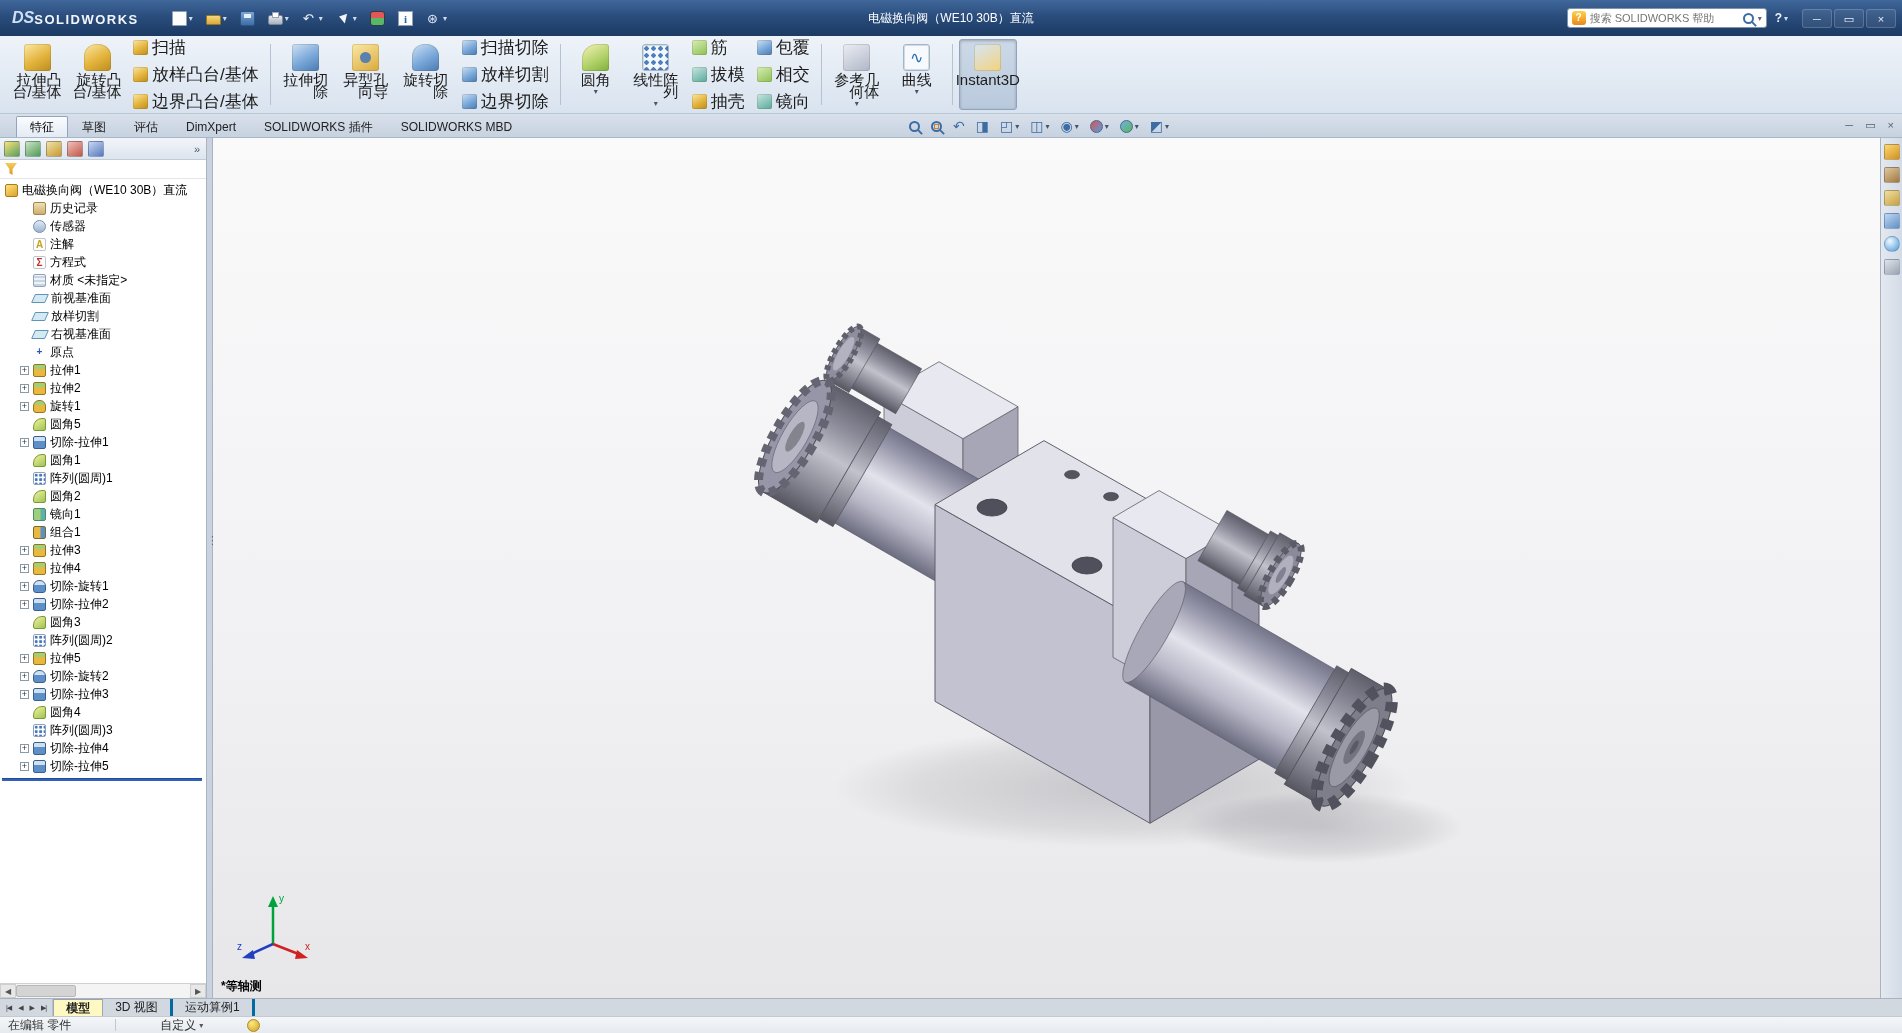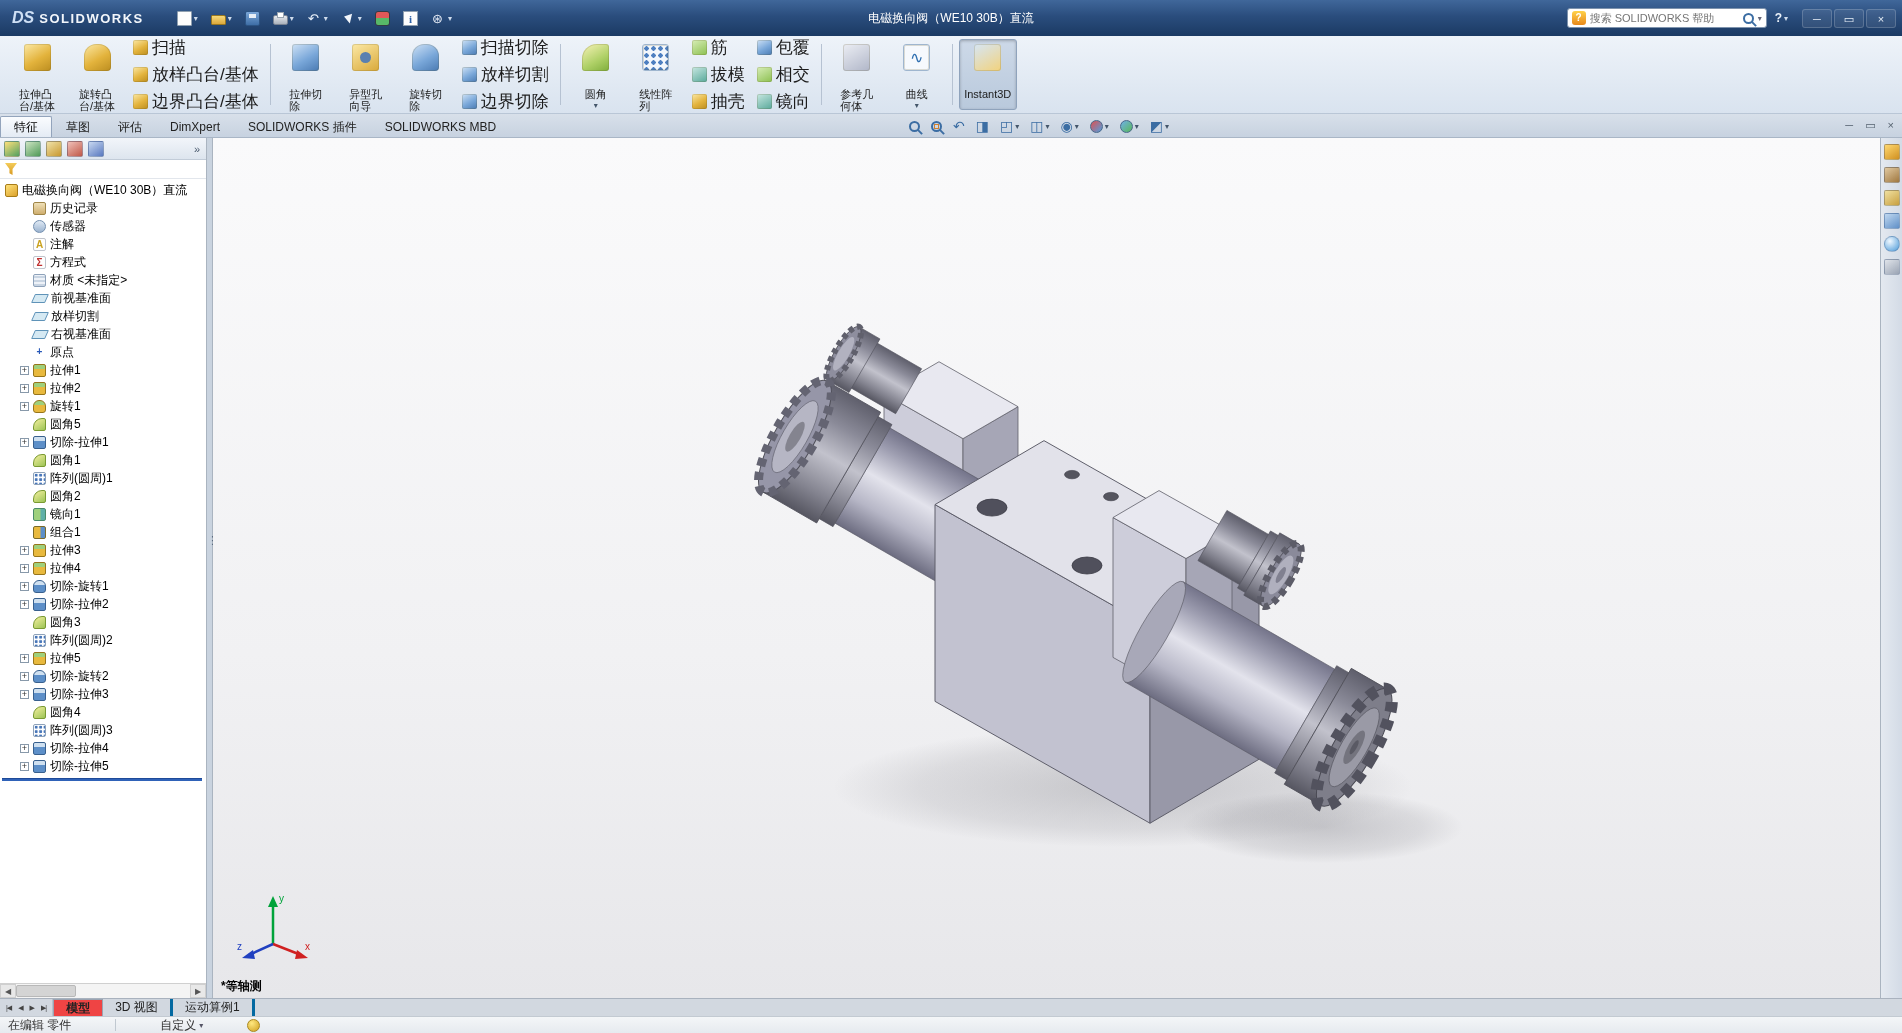--- a/index.html
+++ b/index.html
@@ -2,21 +2,21 @@
 <html><head>
 <meta charset="utf-8">
 <style>
   *{box-sizing:border-box;margin:0;padding:0}
   html,body{width:1902px;height:1033px;overflow:hidden}
   body{font-family:"Liberation Sans","DejaVu Sans",sans-serif;background:#e8e8e8}
   .app{position:absolute;inset:0;display:flex;flex-direction:column}
 
   
   .titlebar{height:36px;background:linear-gradient(#40679a 0%,#2a4d7d 45%,#1b3a63 100%);display:flex;align-items:center;position:relative;flex:none}
-  .logo{display:flex;align-items:center;gap:5px;padding:0 12px}
+  .logo{display:flex;align-items:flex-end;padding:0 12px}
   .ds{font-size:16px;font-weight:bold;font-style:italic;color:#cfe0f5}
   .swname{font-size:13px;font-weight:bold;color:#f2f6fb;letter-spacing:1.5px}
   .qat{display:flex;align-items:center;gap:3px;margin-left:16px}
   .qbtn{display:flex;align-items:center;gap:2px;padding:3px 5px;border-radius:3px}
   .qcaret{font-size:8px;color:#cfdcec}
   .qi{width:15px;height:15px;position:relative;display:inline-block}
   .qi-new{background:#fdfdfd;border:1px solid #90a0b0;border-radius:1px}
   .qi-open{height:10px;margin-top:4px;background:linear-gradient(#f6d878,#dca83c);border:1px solid #9a7820;border-radius:1px 2px 1px 1px}
   .qi-save{background:linear-gradient(#7aa6d8,#3e6ea6);border:1px solid #2c5484;border-radius:2px}
   .qi-save::after{content:"";position:absolute;left:3px;right:3px;top:2px;height:4px;background:#e8f0f8}
@@ -36,21 +36,21 @@
   .scaret{font-size:8px;color:#667}
   .helpbtn{display:flex;align-items:center;gap:2px;color:#eaf1f9;font-weight:bold;font-size:12px}
   .wctrls{display:flex;gap:2px;margin-left:6px}
   .wbtn{width:30px;height:19px;text-align:center;line-height:18px;font-size:11px;color:#e6edf6;background:rgba(255,255,255,.08);border:1px solid rgba(255,255,255,.18);border-radius:3px}
 
   
   .ribbon{height:78px;background:linear-gradient(#eef3f9,#d9e3ef);border-bottom:1px solid #b9c6d6;flex:none}
   .ribbon-cells{display:flex;align-items:stretch;padding:3px 8px;gap:2px;height:100%}
   .rbig{width:58px;display:flex;flex-direction:column;align-items:center;padding-top:4px;border:1px solid transparent;border-radius:3px}
   .ri{width:27px;height:27px;border-radius:3px;flex:none;box-shadow:inset 0 0 0 1px rgba(90,80,30,.18);position:relative}
-  .rlabel{font-size:11px;line-height:12px;text-align:left;white-space:pre-line;color:#1c1c1c;margin-top:17px}
+  .rlabel{font-size:15px;line-height:12px;text-align:right;white-space:pre-line;color:#1c1c1c;margin-top:3px}
   .rcaret{font-size:8px;color:#44566a;margin-top:1px}
   .rstack{display:flex;flex-direction:column;justify-content:center;gap:4px;padding:0 5px}
   .rsrow{display:flex;align-items:center;gap:4px}
   .rsi{width:15px;height:15px;border-radius:2px;flex:none;box-shadow:inset 0 0 0 1px rgba(90,80,30,.18);position:relative}
   .rslabel{font-size:17px;color:#1c1c1c;white-space:nowrap}
   .rsep{width:1px;background:#b6c2d2;margin:5px 4px;flex:none}
   .rbig.pressed{background:linear-gradient(#cdd9e8,#b9c9dc);border:1px solid #8fa3bc;box-shadow:inset 0 1px 3px rgba(0,0,0,.25)}
   .tone-gold{background:linear-gradient(150deg,#fce9a6,#e3b33c 55%,#bb8d20)}
   .tone-gold-round{background:linear-gradient(150deg,#fce9a6,#e3b33c 55%,#bb8d20);border-radius:45% 45% 15% 15%}
   .tone-blue{background:linear-gradient(150deg,#cfe2f6,#79a7d9 55%,#4a7ab2)}
@@ -61,21 +61,21 @@
   .tone-dots{background-color:#f2f7fc;background-image:radial-gradient(#4d7fc0 2px,rgba(0,0,0,0) 2.4px);background-size:7px 7px;border:1px solid #9fb6cf}
   .tone-green{background:linear-gradient(150deg,#d8eeb8,#8cc050)}
   .tone-teal{background:linear-gradient(150deg,#c8e8e2,#58a89a)}
   .tone-gray{background:linear-gradient(150deg,#eceef4,#b0b6c8)}
   .tone-curve{background:#f6f9fd;border:1px solid #9fb6cf}
   .tone-curve::after{content:"∿";position:absolute;inset:0;color:#2f6fb0;font-size:16px;line-height:25px;text-align:center}
   .tone-instant{background:linear-gradient(150deg,#d6e6f6,#f2d27c)}
 
   
   .tabstrip{height:24px;background:linear-gradient(#d8e0ea,#c7d2e0);border-bottom:1px solid #a9b6c6;display:flex;align-items:flex-end;position:relative;flex:none}
-  .ctabs{display:flex;margin-left:0;height:21px}
+  .ctabs{display:flex;margin-left:16px;height:21px}
   .ctab{padding:0 13px;font-size:12px;line-height:20px;color:#222;border:1px solid transparent;border-bottom:none;border-radius:2px 2px 0 0;white-space:nowrap}
   .ctab.active{background:linear-gradient(#fafcfe,#e4ebf4);border-color:#93a4bc;color:#000}
   .headsup{position:absolute;left:905px;top:1px;display:flex;align-items:center;gap:3px;height:22px}
   .hbtn{display:flex;align-items:center;gap:2px;padding:2px 4px;border-radius:3px}
   .hglyph{font-size:14px;color:#3b6da3;line-height:15px}
   .hmag{width:11px;height:11px;border:2px solid #3b6da3;border-radius:50%;position:relative;display:inline-block}
   .hmag::after{content:"";position:absolute;width:6px;height:2px;background:#3b6da3;transform:rotate(45deg);right:-5px;bottom:-3px}
   .hmag.area::before{content:"";position:absolute;inset:1px;border:1px dashed #d08030}
   .hball{width:13px;height:13px;border-radius:50%;border:1px solid #48688a;display:inline-block}
   .hcaret{font-size:8px;color:#44566a}
@@ -138,21 +138,21 @@
   .tp3{background:linear-gradient(145deg,#c0d8f0,#6090c8)}
   .tp4{background:radial-gradient(circle at 35% 30%,#f0f8ff,#4898d8);border-radius:50%}
   .tp5{background:linear-gradient(145deg,#e0e4ea,#9aa4b4)}
 
   
   .bottomtabs{height:18px;background:#d2d8e0;border-top:1px solid #a9b2be;display:flex;align-items:stretch;flex:none}
   .bnavs{display:flex;align-items:center;padding:0 4px;gap:3px;border-right:1px solid #b8c0cc}
   .bnav{font-size:7px;color:#444;padding:0 2px;letter-spacing:-1px}
   .btlist{display:flex}
   .btab{padding:0 12px;font-size:12px;line-height:16px;color:#222;border-right:3px solid #0369a1}
-  .btab.active{background:#ef4444;border:1px solid #9aa4b2;border-bottom:none;font-weight:bold}
+  .btab.active{background:#fef9c3;border:1px solid #9aa4b2;border-bottom:none;font-weight:bold}
   .statusbar{height:17px;background:linear-gradient(#f4f6f8,#e6eaef);border-top:1px solid #c3cad2;display:flex;align-items:center;font-size:12px;color:#333;padding:0 8px;flex:none}
   .sb-left{flex:1;white-space:nowrap}
   .sb-right{display:flex;align-items:center;gap:44px;margin-right:4px}
   .sb-sep{width:1px;height:12px;background:#c0c8d0}
   .sb-custom{display:flex;align-items:center;gap:3px}
   .sb-custom .qcaret{color:#556}
   .sb-ball{width:13px;height:13px;border-radius:50%;background:radial-gradient(circle at 35% 30%,#ffe880,#d0a020);border:1px solid #a88820}
 </style>
 </head>
 <body>

